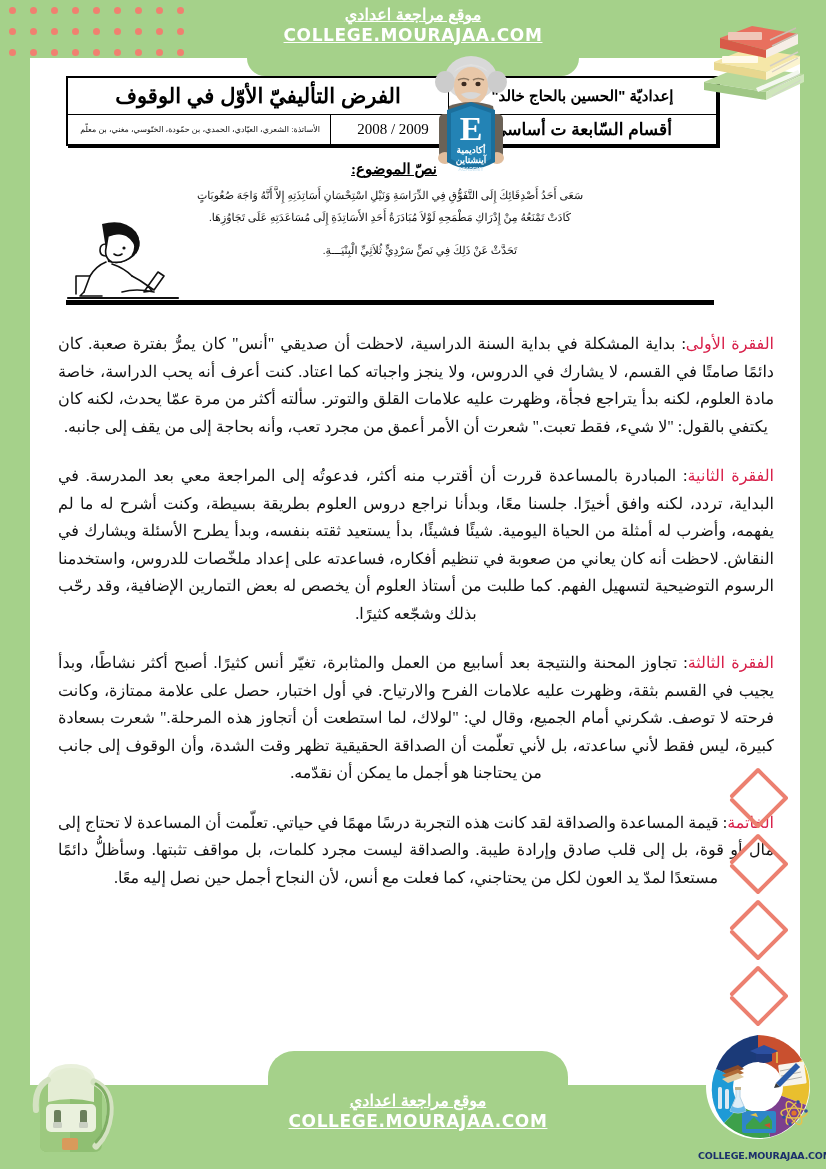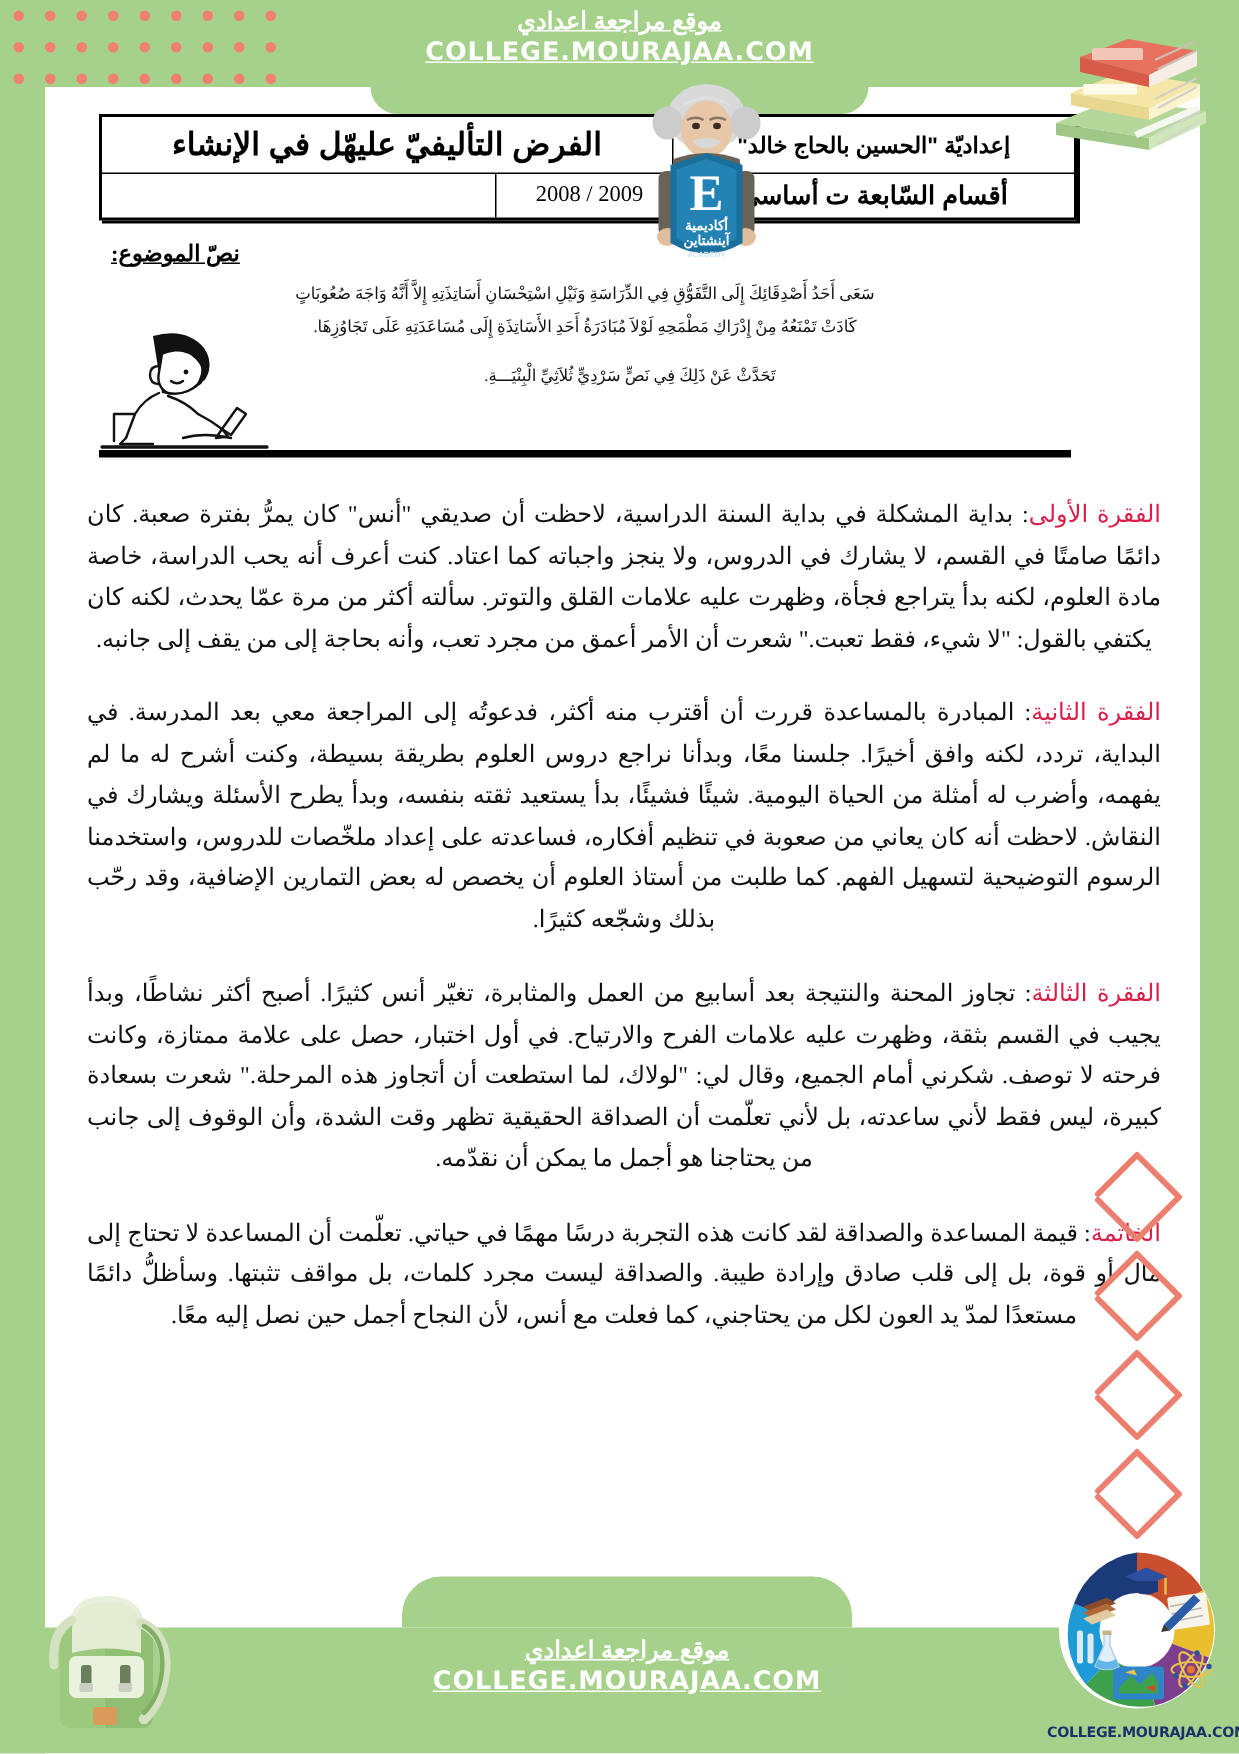--- a/index.html
+++ b/index.html
@@ -182,21 +182,21 @@
 
   
   .subject-area {
     position: absolute;
     top: 160px;
     left: 66px;
     width: 648px;
     z-index: 2;
   }
   .subject-label {
-    text-align: left;
+    text-align: center;
     direction: rtl;
     font-size: 15px;
     font-weight: bold;
     text-decoration: underline;
     margin: 0 0 6px 0;
     padding-left: 8px;
     font-family: "Liberation Serif", serif;
   }
   .subject-lines {
     direction: rtl;
@@ -405,25 +405,26 @@
       <rect x="36" y="28" width="34" height="8" rx="1" fill="#f0c6b8"></rect>
       <path d="M78 36 L104 24 M80 42 L105 30" stroke="#cbbfb4" stroke-width="1.4" fill="none"></path>
       <path d="M78 62 L106 48 M80 68 L106 54" stroke="#d5cfc6" stroke-width="1.4" fill="none"></path>
       <path d="M78 86 L108 70 M80 92 L109 76" stroke="#cfd8c6" stroke-width="1.4" fill="none"></path>
     </g>
   </svg>
 
   <div class="exam-box">
     <div class="exam-row top">
       <div class="exam-cell right-col school">إعداديّة "الحسين بالحاج خالد"</div>
-      <div class="exam-cell title">الفرض التأليفيّ عليهّل في الإنشاء</div>
+      <div class="exam-cell title">الفرض التأليفيّ الأوّل في الوقوف</div>
     </div>
     <div class="exam-row">
       <div class="exam-cell right-col grade">أقسام السّابعة ت أساسي</div>
       <div class="exam-cell year">2008 / 2009</div>
+      <div class="exam-cell teachers">الأساتذة: الشعري، العيّادي، الحمدي، بن حمّودة، الخنّوسي، مغني، بن معلّم</div>
     </div>
   </div>
 
   <svg class="einstein" viewBox="0 0 92 130">
     <g>
       <ellipse cx="46" cy="26" rx="26" ry="22" fill="#d9d9d9"></ellipse>
       <ellipse cx="20" cy="30" rx="10" ry="11" fill="#cccccc"></ellipse>
       <ellipse cx="72" cy="30" rx="10" ry="11" fill="#cccccc"></ellipse>
       <ellipse cx="46" cy="34" rx="17" ry="19" fill="#e8c7a8"></ellipse>
       <path d="M29 20 Q46 8 63 20 Q60 14 46 12 Q32 14 29 20" fill="#e0e0e0"></path>

